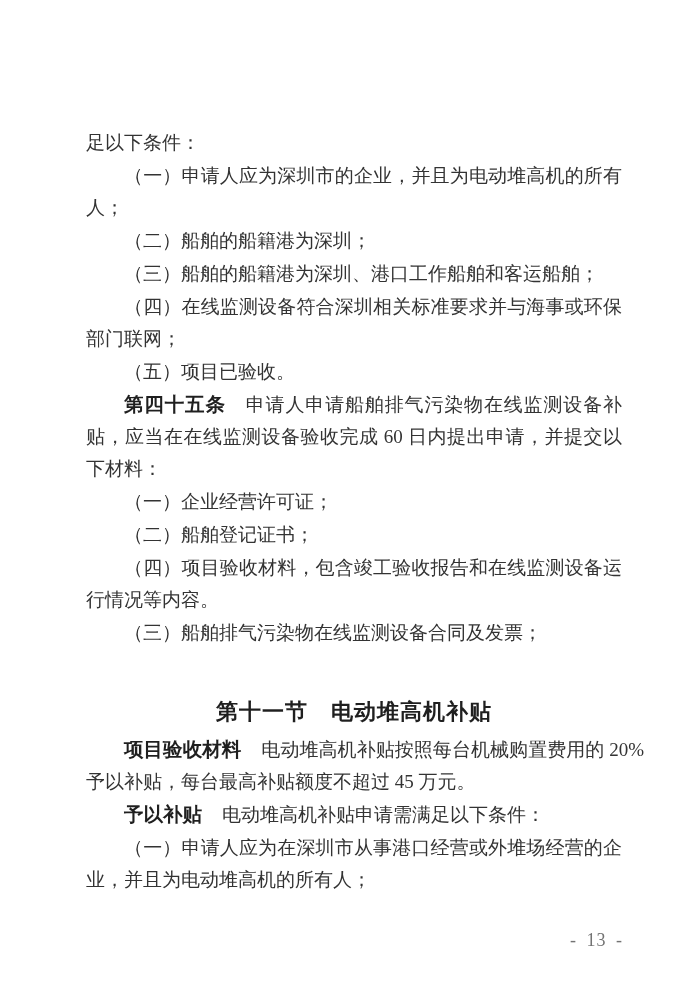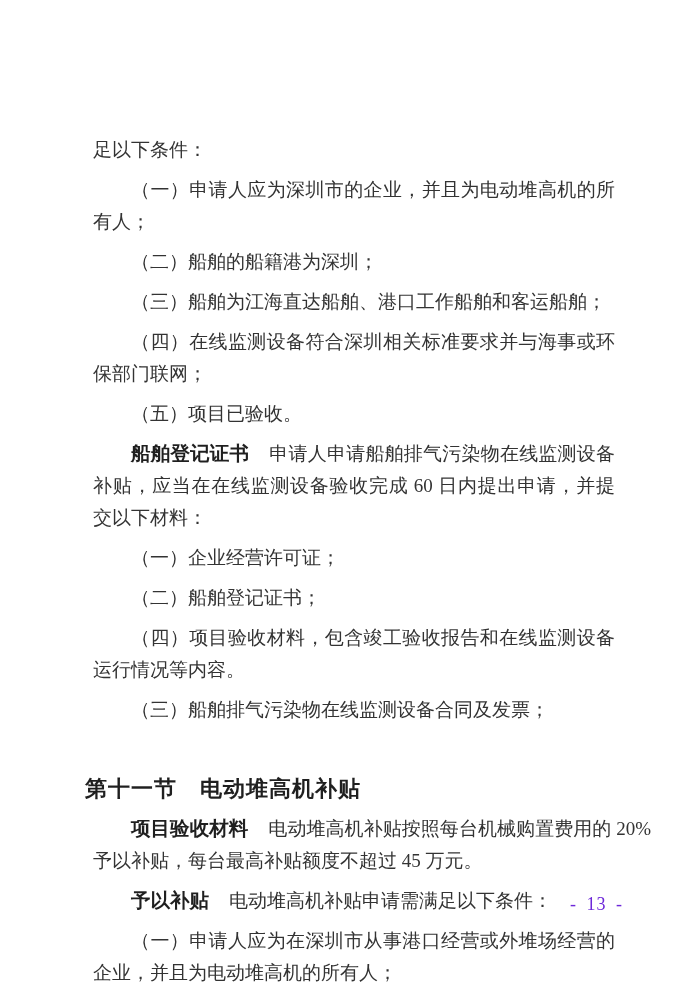--- a/index.html
+++ b/index.html
@@ -16,21 +16,21 @@
     font-family: "Liberation Serif", "DejaVu Serif", serif;
     color: #303030;
   }
   .content {
     position: absolute;
     left: 85px;
     top: 126px;
     width: 538px;
   }
   .content p {
-    margin: 8px;
+    margin: 1px;
     font-size: 19px;
     line-height: 32px;
     text-align: justify;
     text-indent: 2em;
     color: #333333;
     letter-spacing: 0;
   }
   .content p.no-indent {
     text-indent: 0;
   }
@@ -41,55 +41,55 @@
     font-weight: bold;
     font-size: 19.5px;
     color: #1f1f1f;
     margin-right: 20px;
   }
   .section-heading {
     margin: 46px 0 6px 0;
     font-size: 22px;
     line-height: 33px;
     font-weight: bold;
-    text-align: left;
+    text-align: center;
     color: #1f1f1f;
     letter-spacing: 1px;
     font-family: Liberation Serif, serif;
   }
   .page-number {
     position: absolute;
-    top: 894px;
+    top: 930px;
     right: 77px;
     font-size: 18px;
-    color: #6d28d9;
+    color: #737373;
     word-spacing: 4px;
     letter-spacing: 1px;
   }
 </style>
 </head>
 <body>
 
 <div class="page">
   <div class="content">
 
     <p class="no-indent">足以下条件：</p>
 
     <p>（一）申请人应为深圳市的企业，并且为电动堆高机的所有人；</p>
 
     <p>（二）船舶的船籍港为深圳；</p>
 
-    <p>（三）船舶为江海直达船舶、港口工作船舶和客运船舶；</p>
+    <p>（三）船舶的船籍港为深圳、港口工作船舶和客运船舶；</p>
 
     <p>（四）在线监测设备符合深圳相关标准要求并与海事或环保部门联网；</p>
 
     <p>（五）项目已验收。</p>
 
     <p>
-      <span class="article-label">船舶登记证书</span><span>申请人申请船舶排气污染物在线监测设备补贴，应当在在线监测设备验收完成 60 日内提出申请，并提交以下材料：</span>
+      <span class="article-label">第四十五条</span><span>申请人申请船舶排气污染物在线监测设备补贴，应当在在线监测设备验收完成 60 日内提出申请，并提交以下材料：</span>
     </p>
 
     <p>（一）企业经营许可证；</p>
 
     <p>（二）船舶登记证书；</p>
 
     <p>（四）项目验收材料，包含竣工验收报告和在线监测设备运行情况等内容。</p>
 
     <p>（三）船舶排气污染物在线监测设备合同及发票；</p>
 

